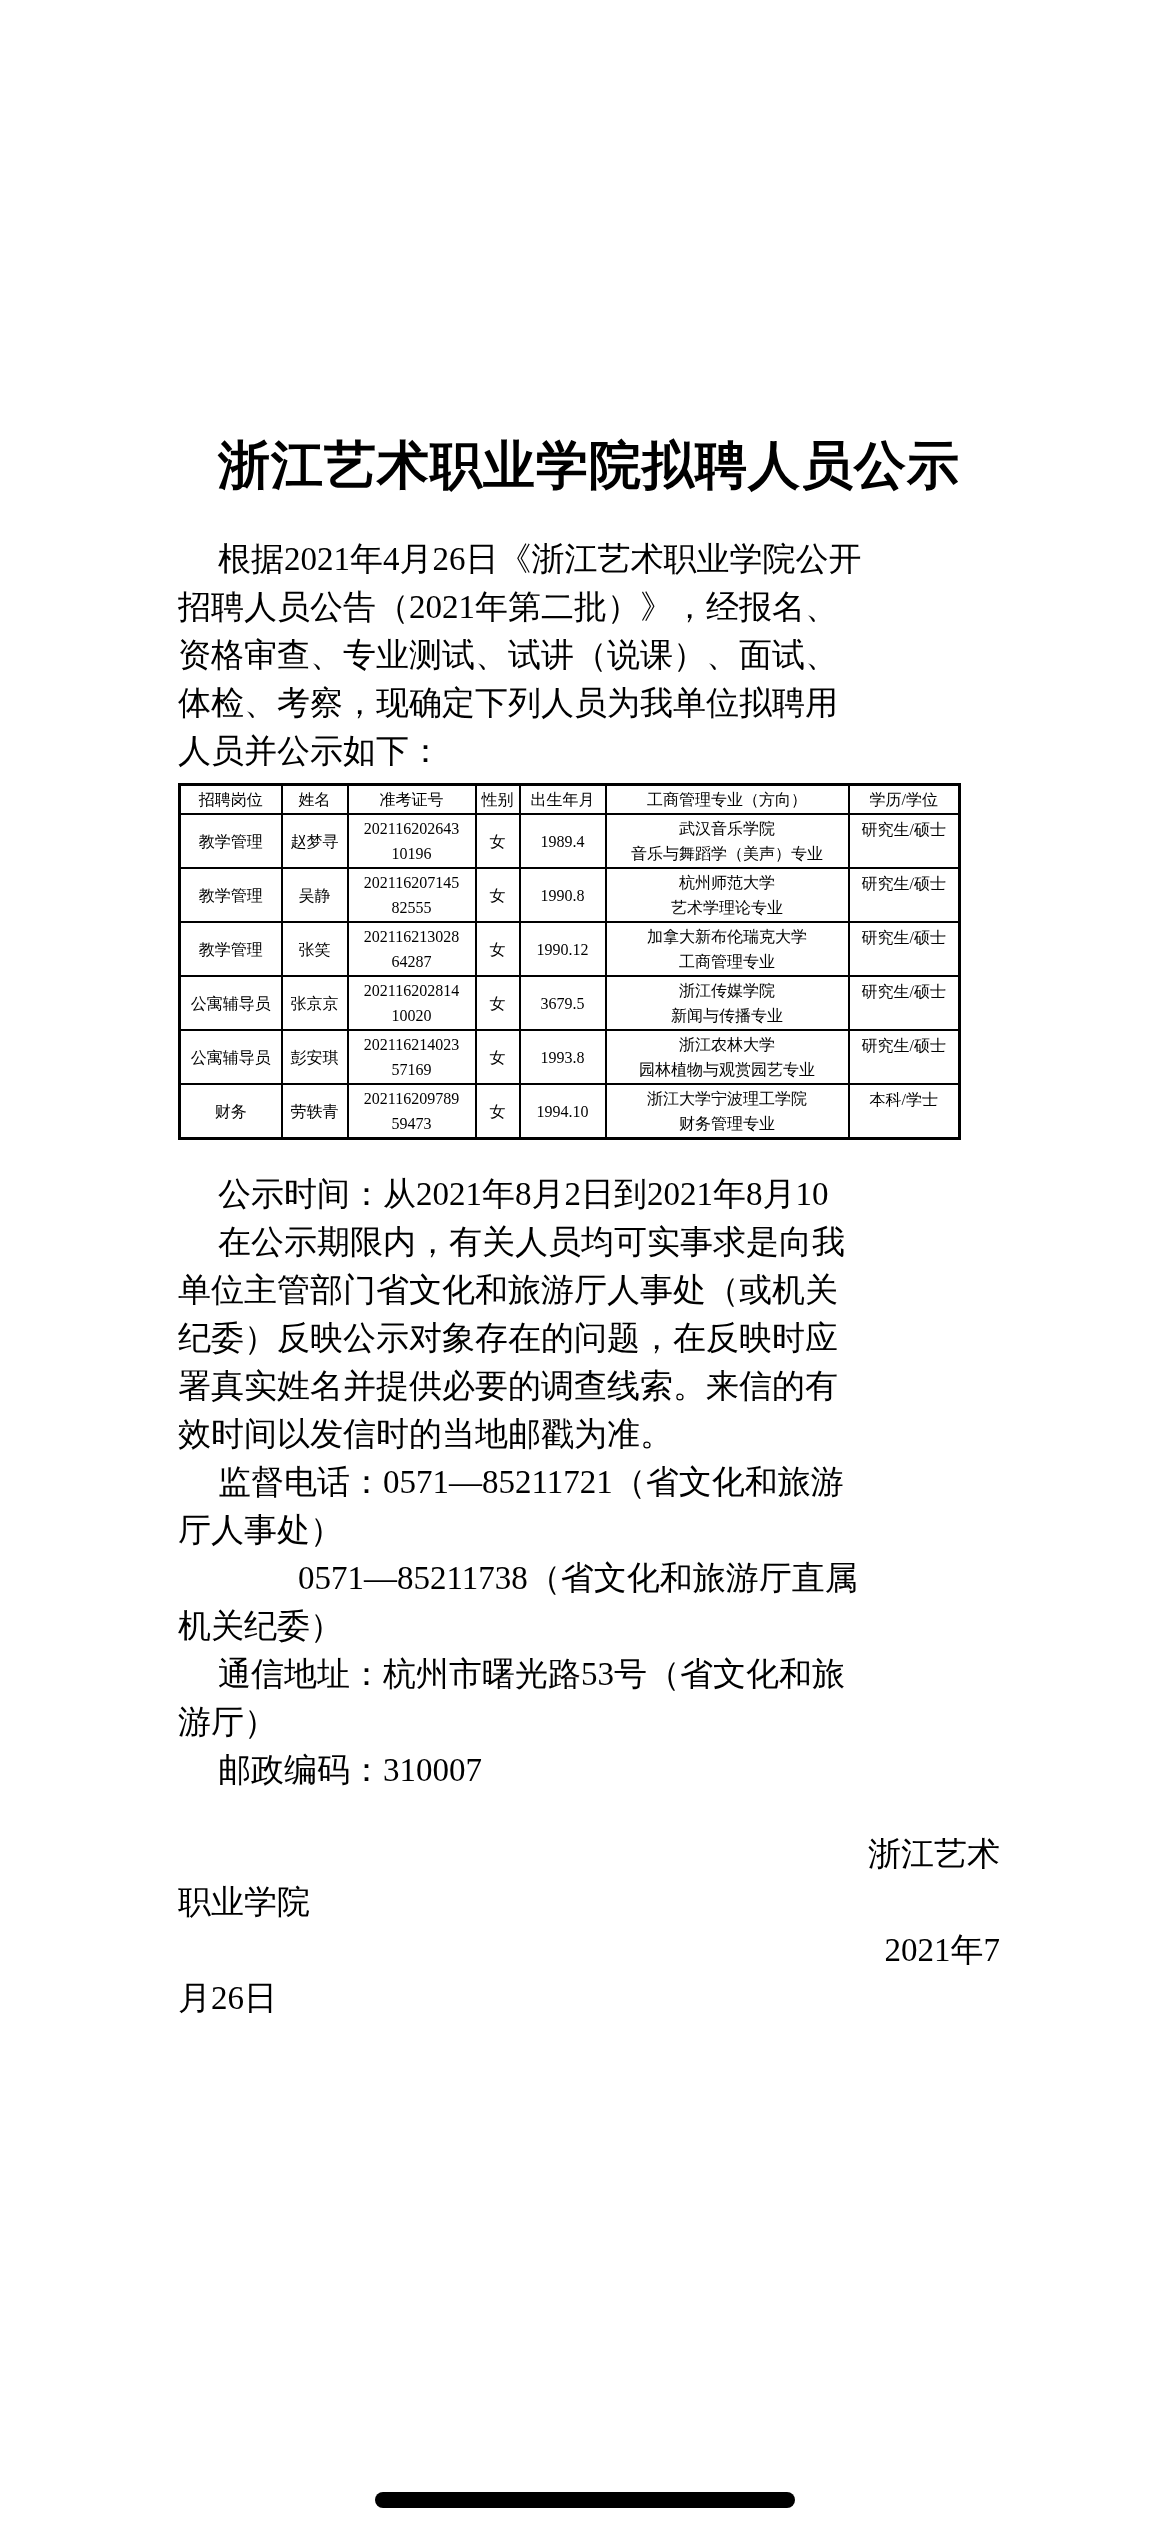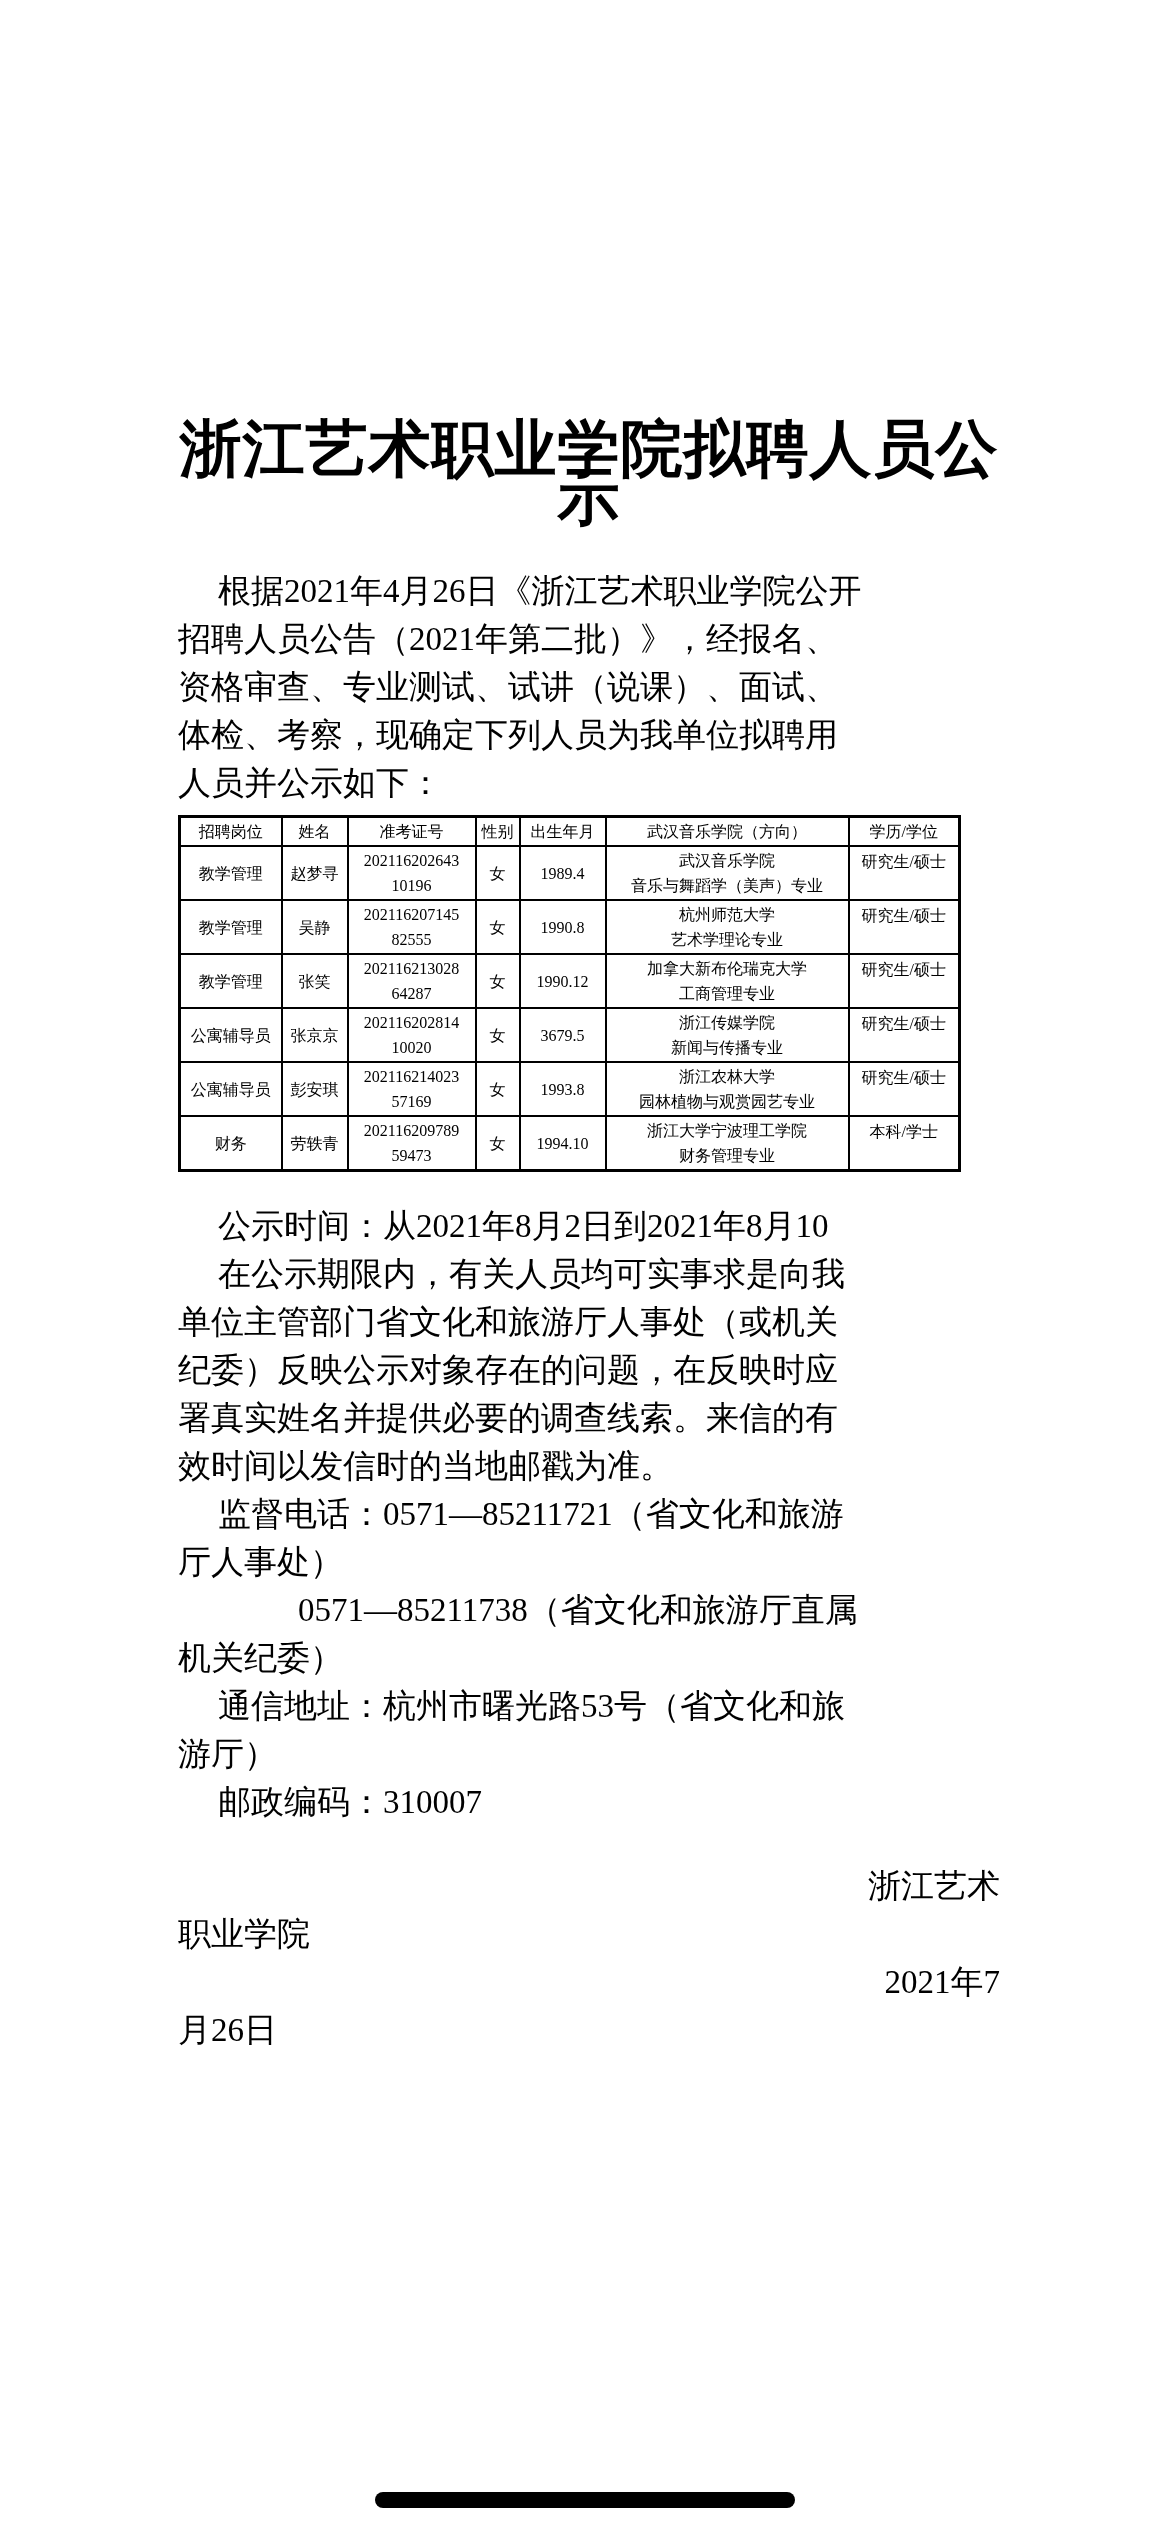--- a/index.html
+++ b/index.html
@@ -17,24 +17,24 @@
   }
   .content {
     position: absolute;
     left: 178px;
     top: 425px;
     width: 822px;
   }
   .doc-title {
     font-family: "Liberation Sans", "DejaVu Sans", sans-serif;
     font-weight: 700;
-    font-size: 62px;
+    font-size: 52px;
     line-height: 48px;
     text-align: center;
-    margin: 0 0 46px 0;
+    margin: 16px 0 46px 0;
     letter-spacing: 1px;
   }
   .para {
     font-size: 33px;
     line-height: 48px;
     margin: 0;
   }
   .line {
     min-height: 48px;
   }
@@ -103,21 +103,21 @@
       <col style="width:243px">
       <col style="width:111px">
     </colgroup>
     <thead>
       <tr>
         <th>招聘岗位</th>
         <th>姓名</th>
         <th>准考证号</th>
         <th>性别</th>
         <th>出生年月</th>
-        <th>武汉音乐学院（方向）</th>
+        <th>工商管理专业（方向）</th>
         <th>学历/学位</th>
       </tr>
     </thead>
     <tbody>
       <tr>
         <td>教学管理</td>
         <td>赵梦寻</td>
         <td>202116202643
 10196</td>
         <td>女</td>

